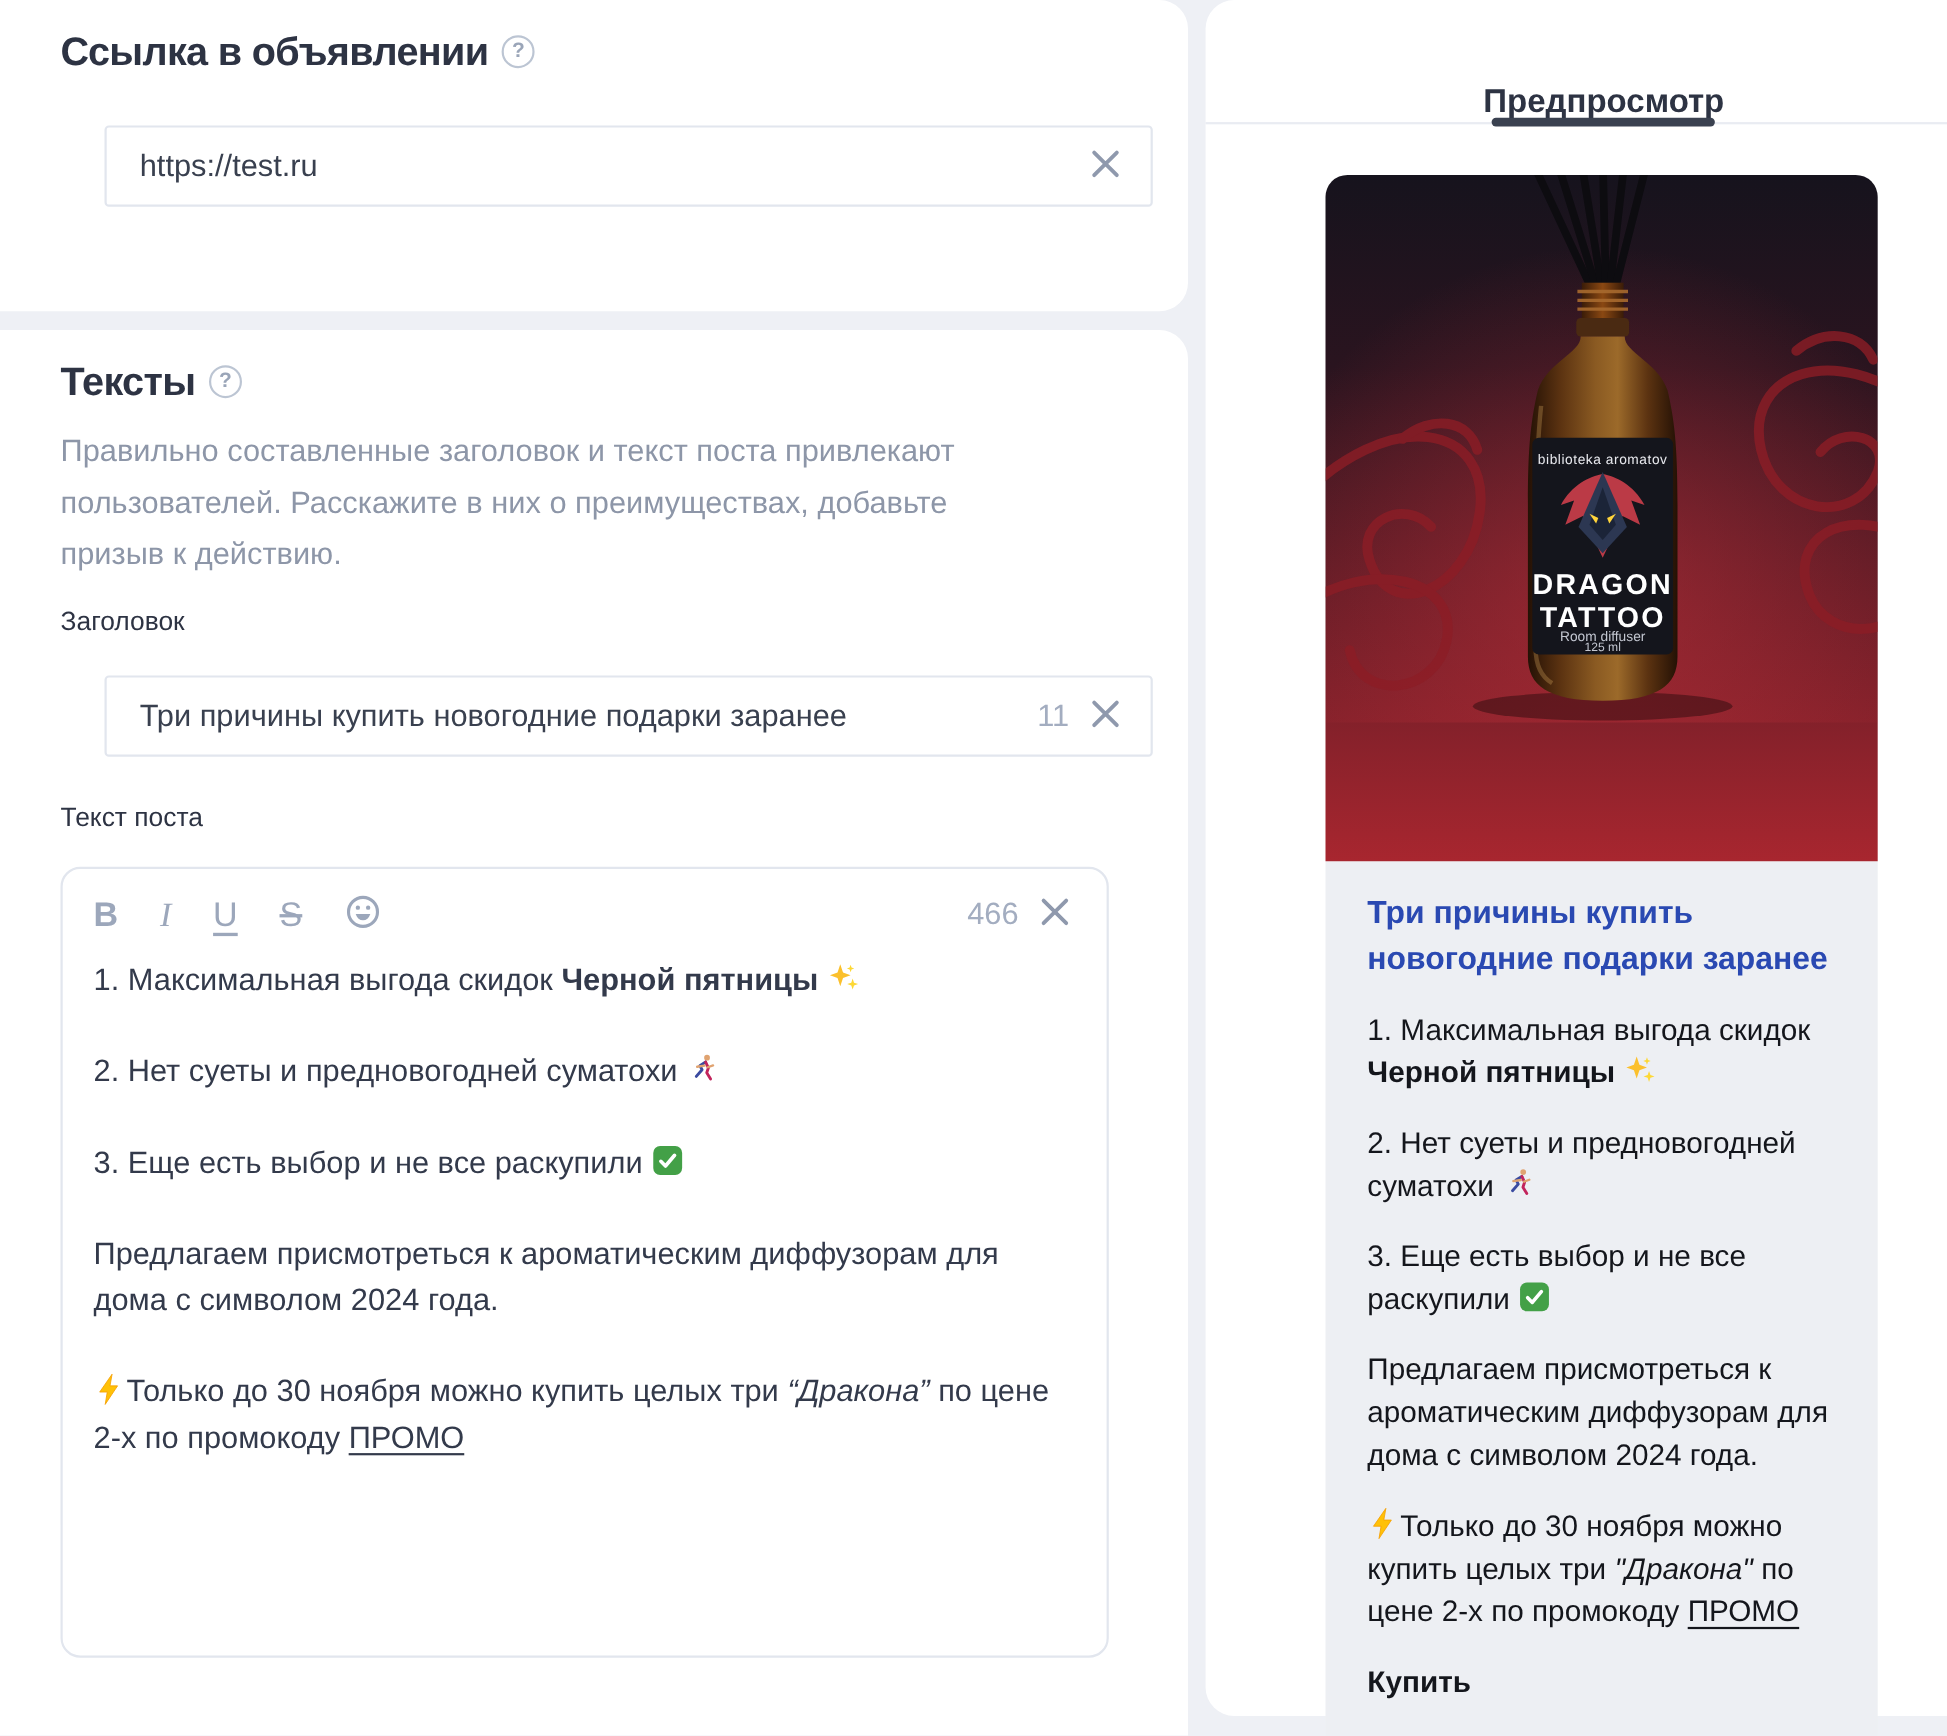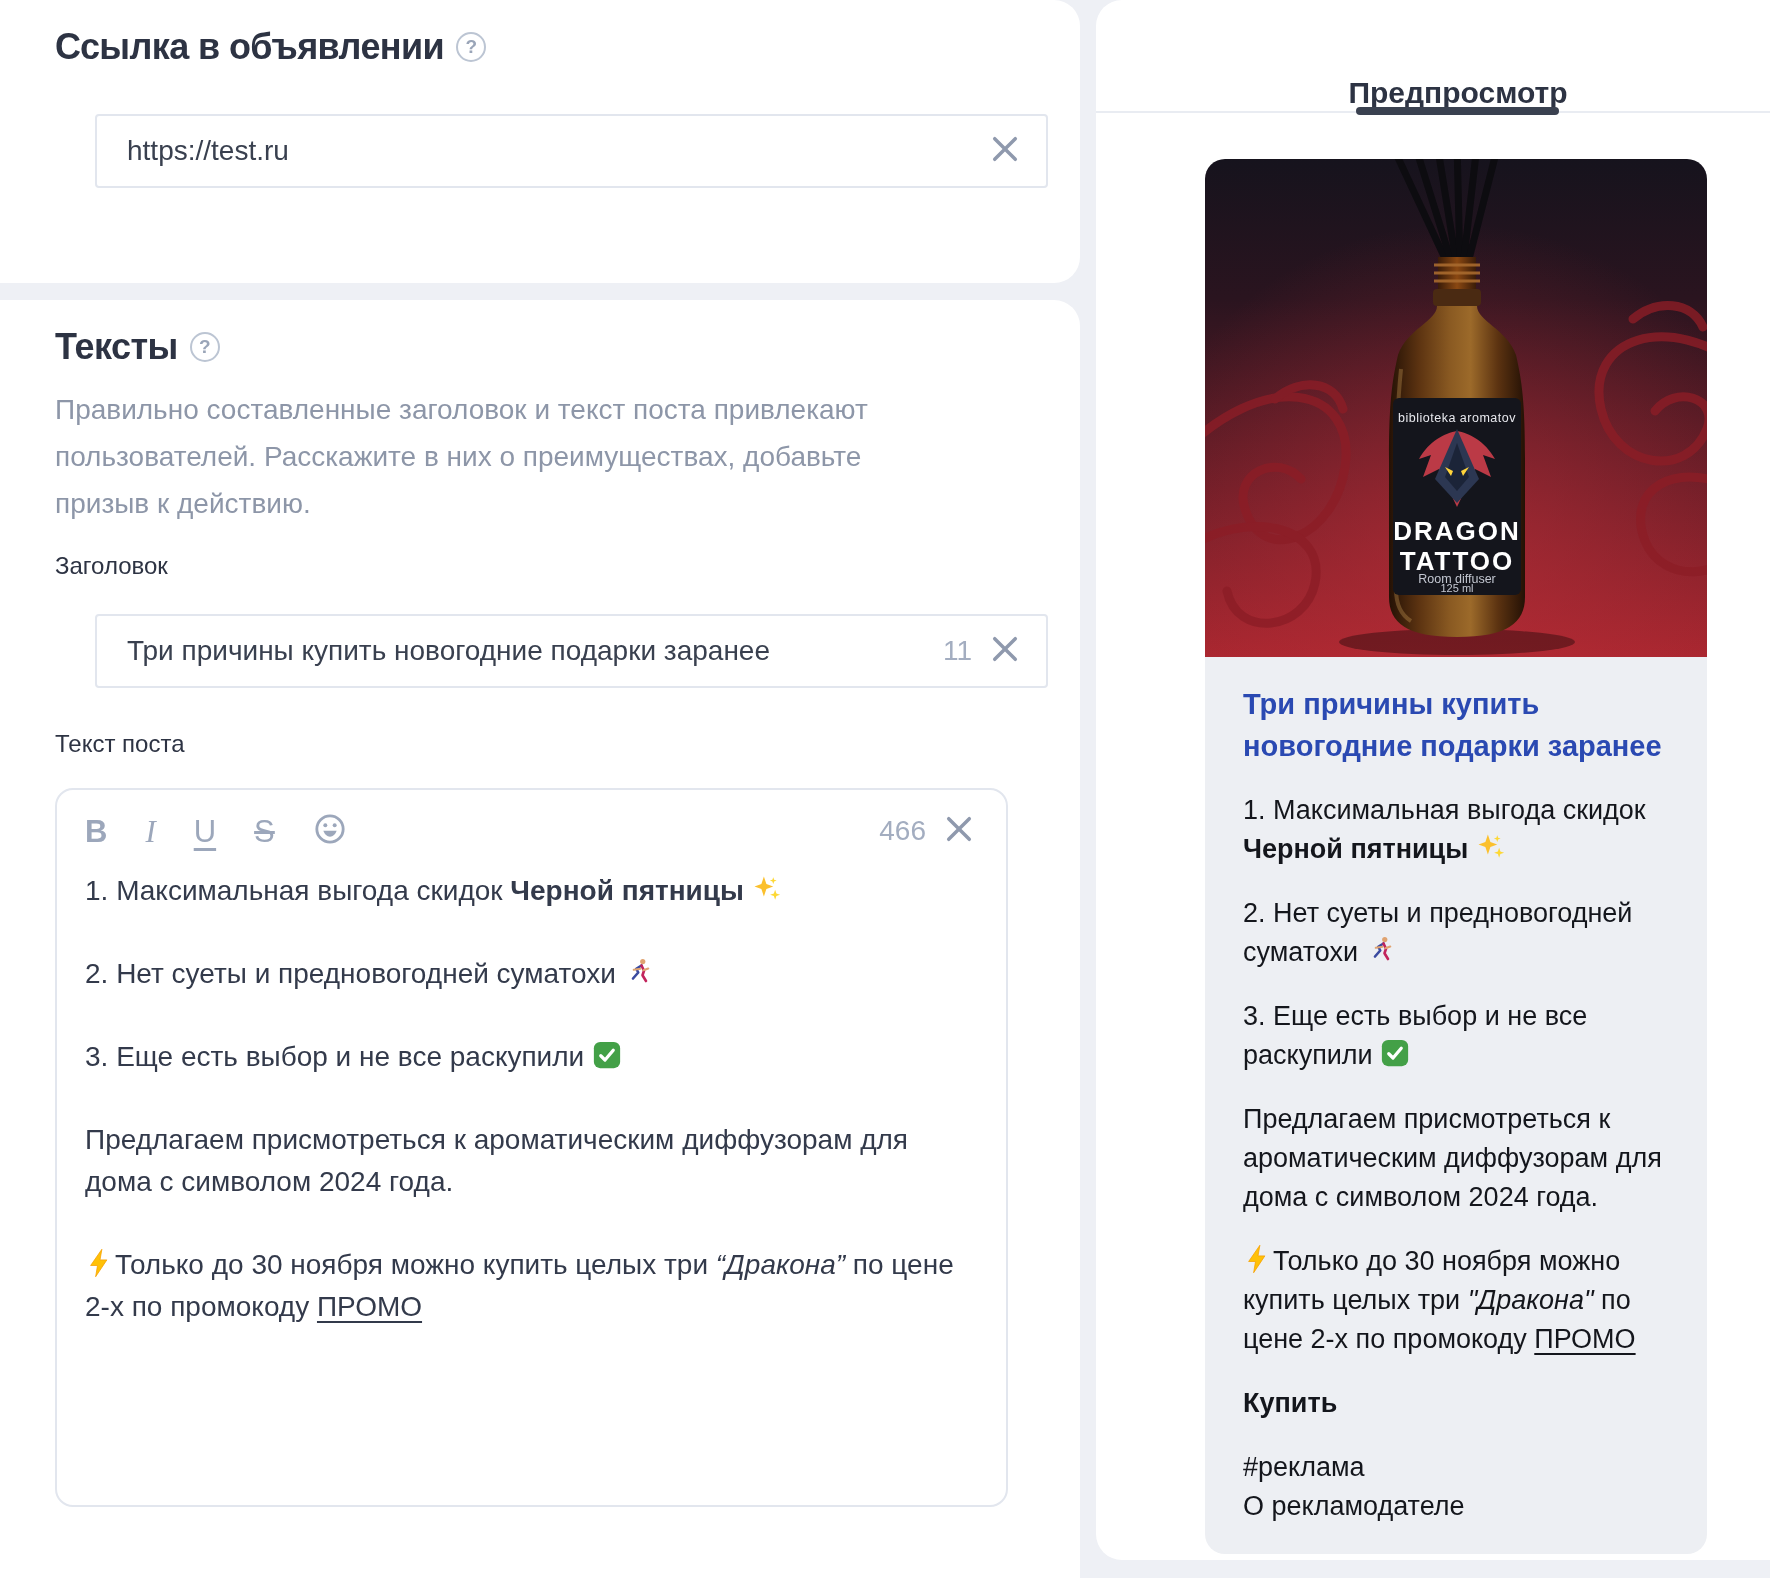--- a/index.html
+++ b/index.html
@@ -63,21 +63,21 @@
   .emoji svg { width:100%; height:100%; display:block; }
 
   
   .tab-header { position:relative; height:113px; border-bottom:2px solid #e9ecf2; }
   .tab-title { position:absolute; left:50%; top:32px; transform:translateX(calc(-50% + 25px));
                font-size:30px; font-weight:700; color:#2d3343; cursor:pointer; white-space:nowrap;margin-top:44px; }
   .tab-indicator { position:absolute; left:260px; top:107px; width:203px; height:8px;
                    background:#3a4150; border-radius:4px; }
 
   .ad-block { position:absolute; left:109px; top:159px; width:502px; }
-  .ad-image { height:498px; border-radius:20px 20px 0 0; overflow:hidden; position:relative;
+  .ad-image { height:624px; border-radius:20px 20px 0 0; overflow:hidden; position:relative;
               background:linear-gradient(180deg,#16131d 0%, #2a141f 28%, #6b1d27 66%, #a8262f 100%); }
   .ad-image svg { position:absolute; inset:0; }
   .ad-body { background:#edeff3; border-radius:0 0 20px 20px; padding:26px 38px 28px 38px; }
   .ad-title { font-size:29px; font-weight:700; color:#2a49b2; line-height:42px; margin-bottom:24px; }
   .ad-body p { font-size:27px; line-height:39px; color:#14161c; margin-bottom:25px; }
   .ad-cta { color:#2a49b2; font-weight:700; cursor:pointer; }
   .ad-link { color:#2e53c8; cursor:pointer; }
   .ad-links p { margin-bottom:0; }
   .promo-link { text-decoration:underline; text-underline-offset:5px; cursor:pointer; }
 </style>

